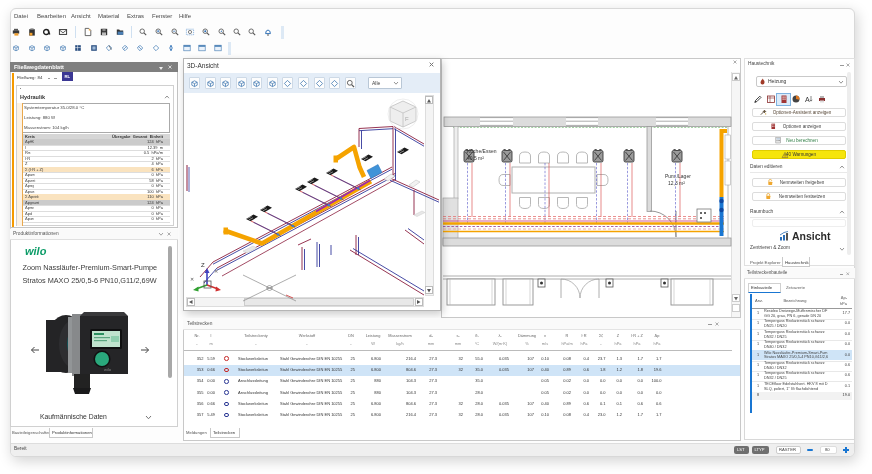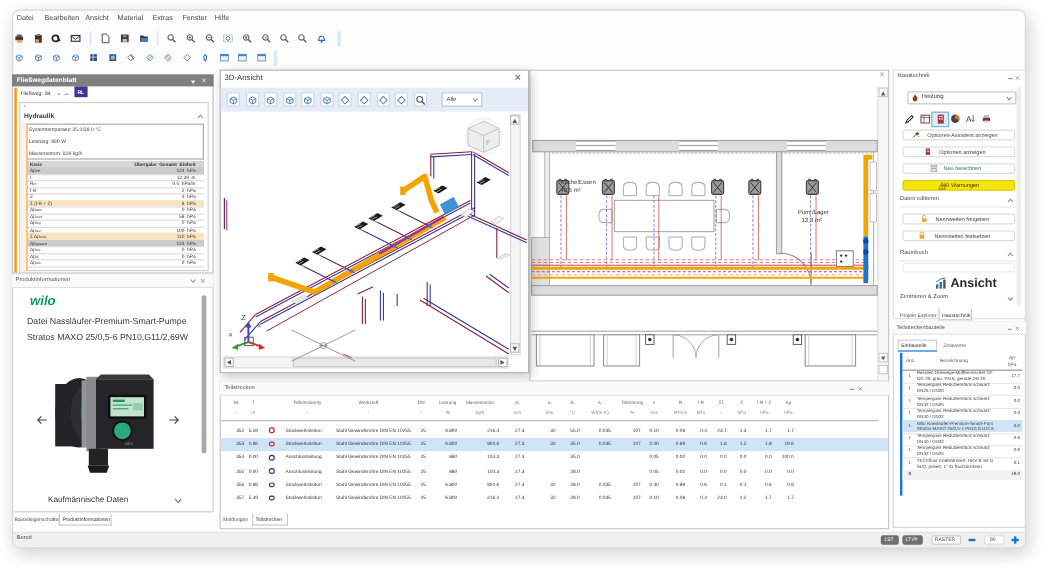--- a/index.html
+++ b/index.html
@@ -227,21 +227,21 @@
 <div class="abs" style="left:10px;top:229px;width:168px;height:198px;background:#fff;border:1px solid #d0d0d0;"></div>
 <div class="abs" style="left:10px;top:229px;width:168px;height:11px;background:#fafafa;border-bottom:1px solid #e0e0e0;"></div>
 <div class="t" style="left:13px;top:232px;font-size:4.8px;color:#555;">Produktinformationen</div>
 <svg class="ib" style="left:159px;top:233px" width="4" height="2.8" viewBox="0 0 4 2.8">
     <path d="M0 0 L2.0 2.2 L4 0" fill="none" stroke="#999" stroke-width="0.9"></path>
   </svg>
 <svg class="ib" style="left:167px;top:232px" width="4" height="4" viewBox="0 0 4 4">
     <path d="M0.5 0.5 L3.5 3.5 M3.5 0.5 L0.5 3.5" stroke="#999" stroke-width="0.8"></path>
   </svg>
 <div class="t" style="left:25px;top:246px;font-size:11px;font-weight:bold;font-style:italic;color:#0d9c68;">wilo</div>
-<div class="t" style="left:22.5px;top:264px;font-size:7.3px;color:#3c3c3c;">Datei Nassläufer-Premium-Smart-Pumpe</div>
+<div class="t" style="left:22.5px;top:264px;font-size:7.3px;color:#3c3c3c;">Zoom Nassläufer-Premium-Smart-Pumpe</div>
 <div class="t" style="left:22.5px;top:277px;font-size:7.3px;color:#3c3c3c;">Stratos MAXO 25/0,5-6 PN10,G11/2,69W</div>
 <div class="abs" style="left:167.5px;top:246px;width:4px;height:132px;background:#a8a8a8;border-radius:2px;"></div>
 <svg class="ib" style="left:30px;top:346px" width="10" height="8" viewBox="0 0 10 8">
     <path d="M9 4 L1.5 4 M4.5 1 L1.5 4 L4.5 7" stroke="#444" stroke-width="1" fill="none"></path>
   </svg>
 <svg class="ib" style="left:140px;top:346px" width="10" height="8" viewBox="0 0 10 8">
     <path d="M1 4 L8.5 4 M5.5 1 L8.5 4 L5.5 7" stroke="#444" stroke-width="1" fill="none"></path>
   </svg>
 <svg class="ib" style="left:44px;top:312px" width="88" height="82" viewBox="0 0 88 82">
 <ellipse cx="22" cy="32" rx="20" ry="29" fill="#242426"></ellipse>

